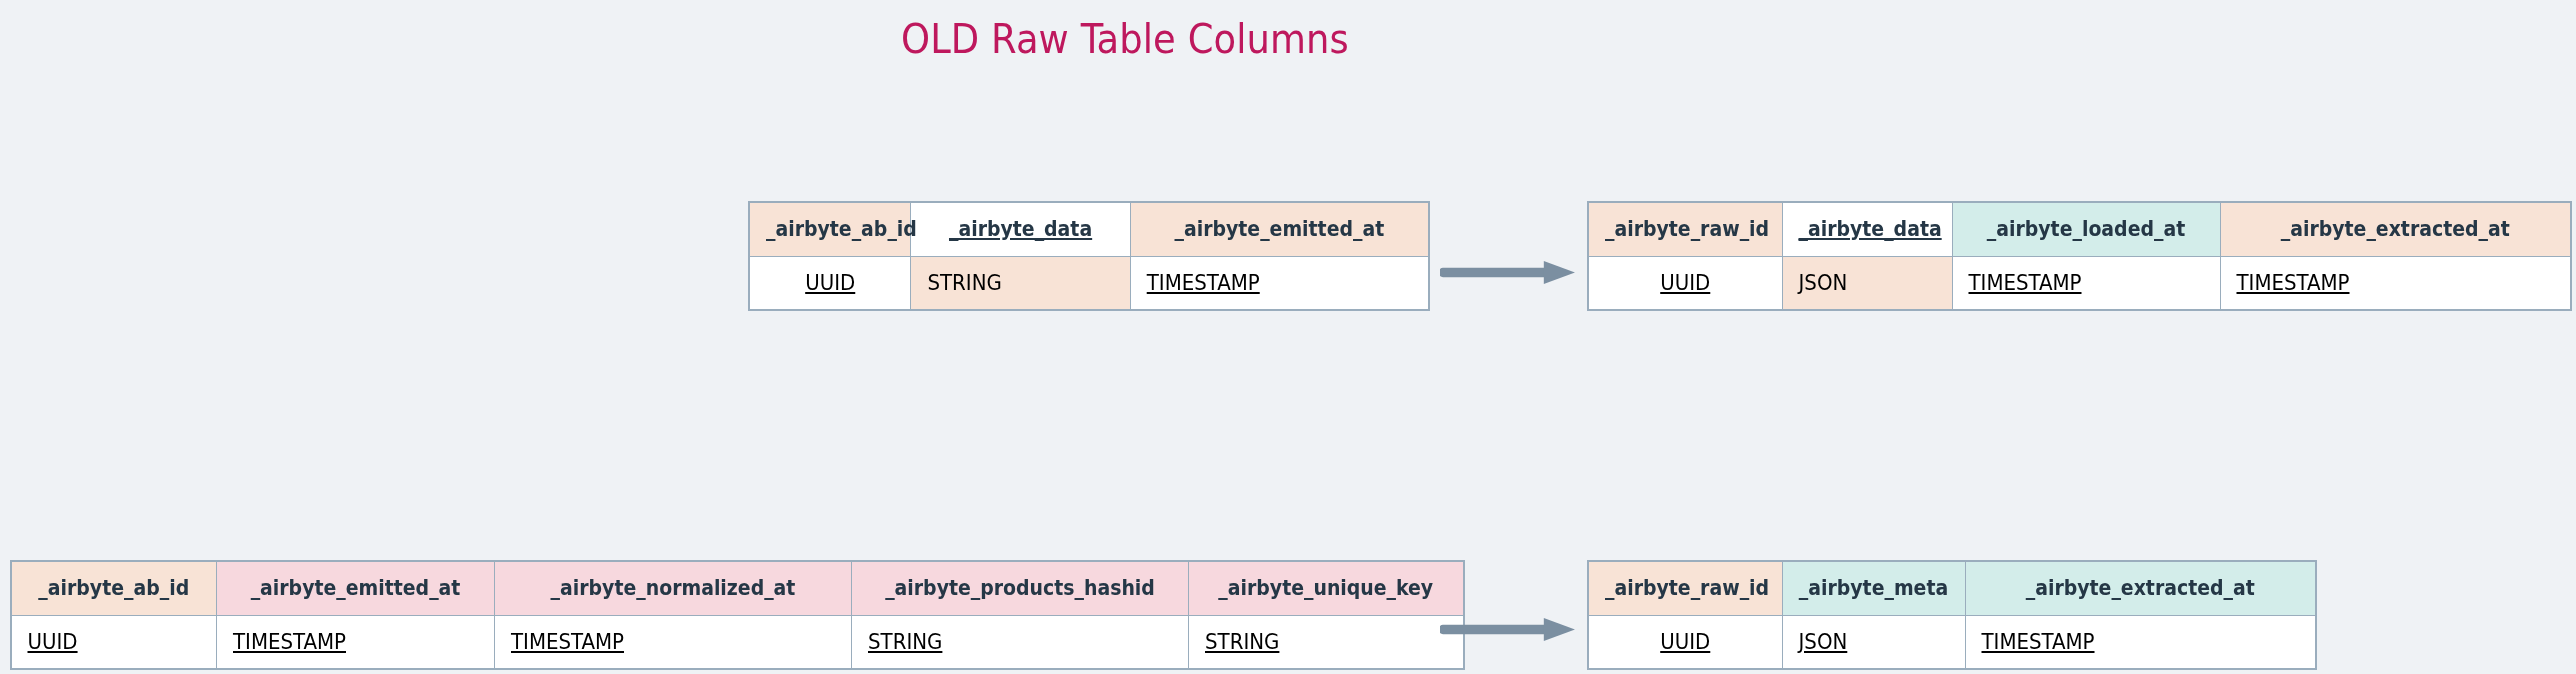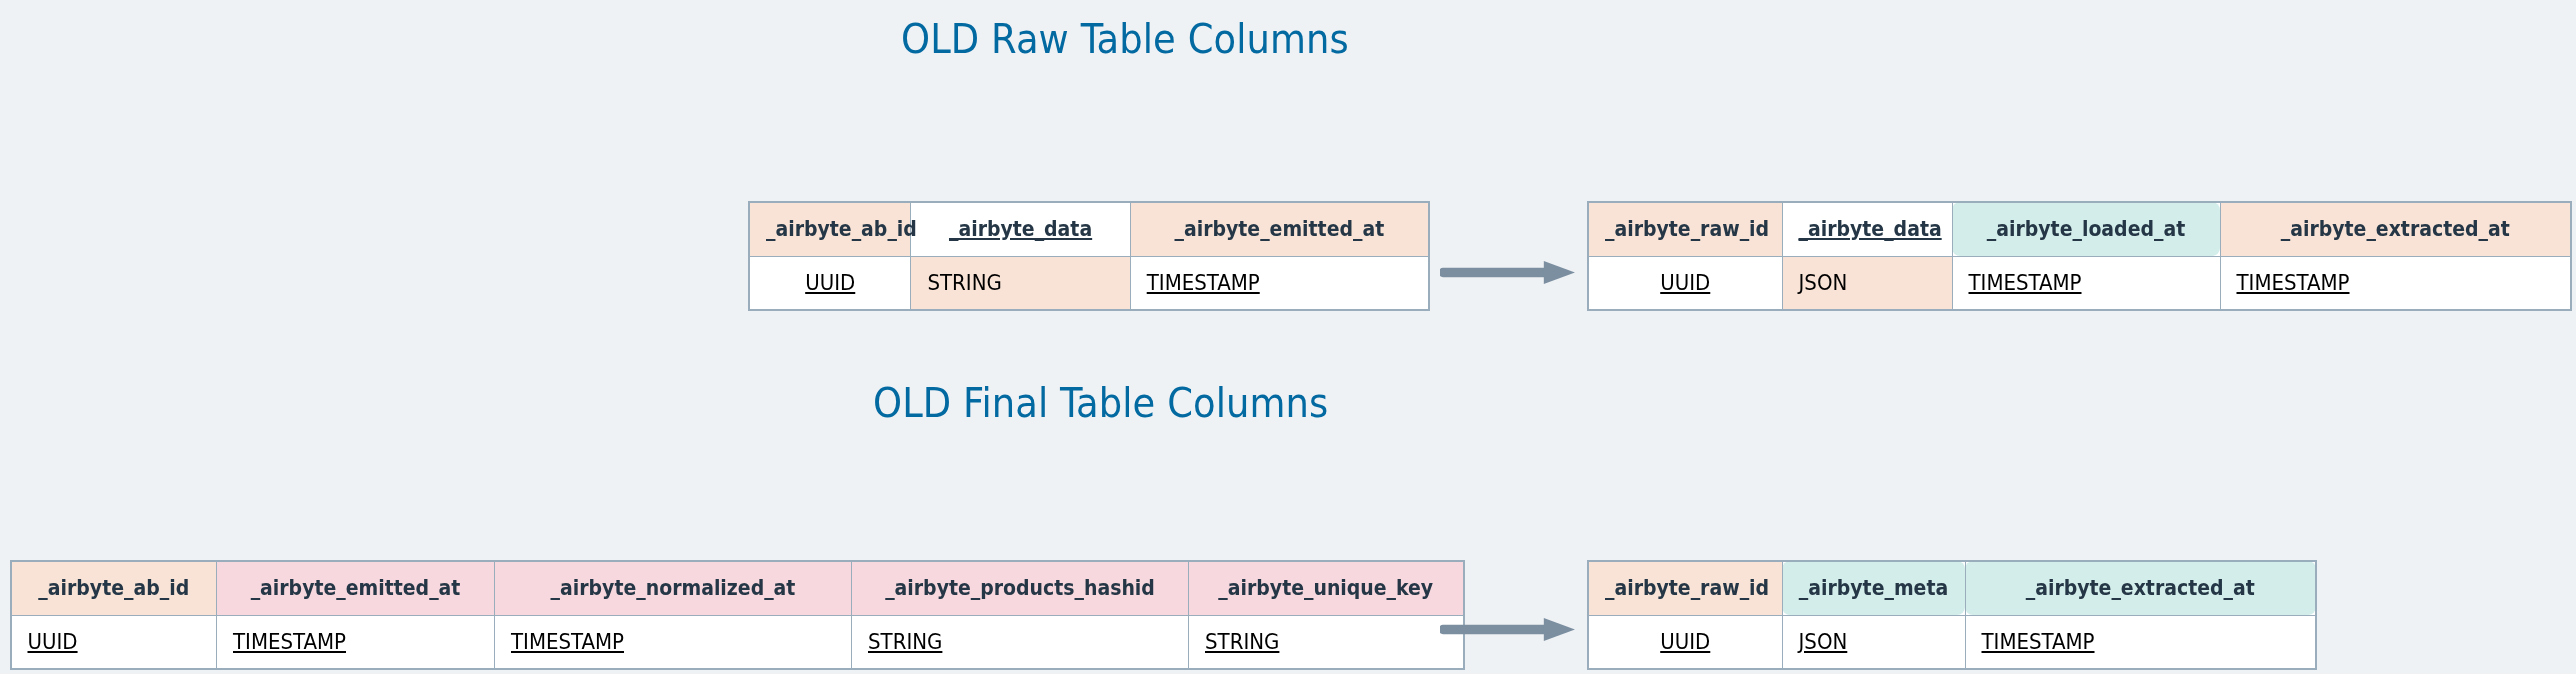--- a/index.html
+++ b/index.html
@@ -18,21 +18,21 @@
     position: relative;
     width: 2576px;
     height: 675px;
   }
 
   
   .title {
     position: absolute;
     font-size: 41px;
     font-weight: 400;
-    color: #0369a1;
+    color: #be185d;
     white-space: nowrap;
     letter-spacing: 0.1px;
     line-height: 1;
   }
   #title-old-raw   { left: 901px; top: 19px; }
   #title-new-raw   { left: 1603px; top: 19px; }
   #title-old-final { left: 873px; top: 383px; }
   #title-new-final { left: 1587px; top: 383px; }
 
   
@@ -64,21 +64,21 @@
     font-size: 22px;
     color: #000000;
     text-align: left;
     padding: 0 16px;
     white-space: nowrap;
   }
   .col-table tr.type-row td.ctr { text-align: center; }
 
   .fill-white  { background: #ffffff; text-decoration: underline; }
   .fill-peach  { background: #f8e3d6; }
-  .fill-teal   { background: #d3edea; border-radius: 8px; }
+  .fill-teal   { background: #d3edea; }
   .fill-pink   { background: #f7d8de; }
 
   
   #table-old-raw   { left: 748px; top: 185px; width: 682px; }
   #table-new-raw   { left: 1587px; top: 185px; width: 983px; }
   #table-old-final { left: 9.5px;   top: 544px; width: 1421px; }
   #table-new-final { left: 1587px; top: 544px; width: 728px; }
 
   
   .arrow {
@@ -88,21 +88,20 @@
   }
   #arrow-raw   { left: 1440px; top: 258px; width: 138px; }
   #arrow-final { left: 1440px; top: 615px; width: 138px; }
 </style>
 </head>
 <body>
 
 <div class="canvas">
 
   <div class="title" id="title-old-raw">OLD Raw Table Columns</div>
-  <div class="title" id="title-old-final">OLD Final Table Columns</div>
 
   <table class="col-table" id="table-old-raw">
     <tbody>
       <tr class="head-row">
         <td class="fill-peach" style="width:161px">_airbyte_ab_id</td>
         <td class="fill-white" style="width:218px">_airbyte_data</td>
         <td class="fill-peach" style="width:297px">_airbyte_emitted_at</td>
       </tr>
       <tr class="type-row">
         <td class="fill-white ctr">UUID</td>

